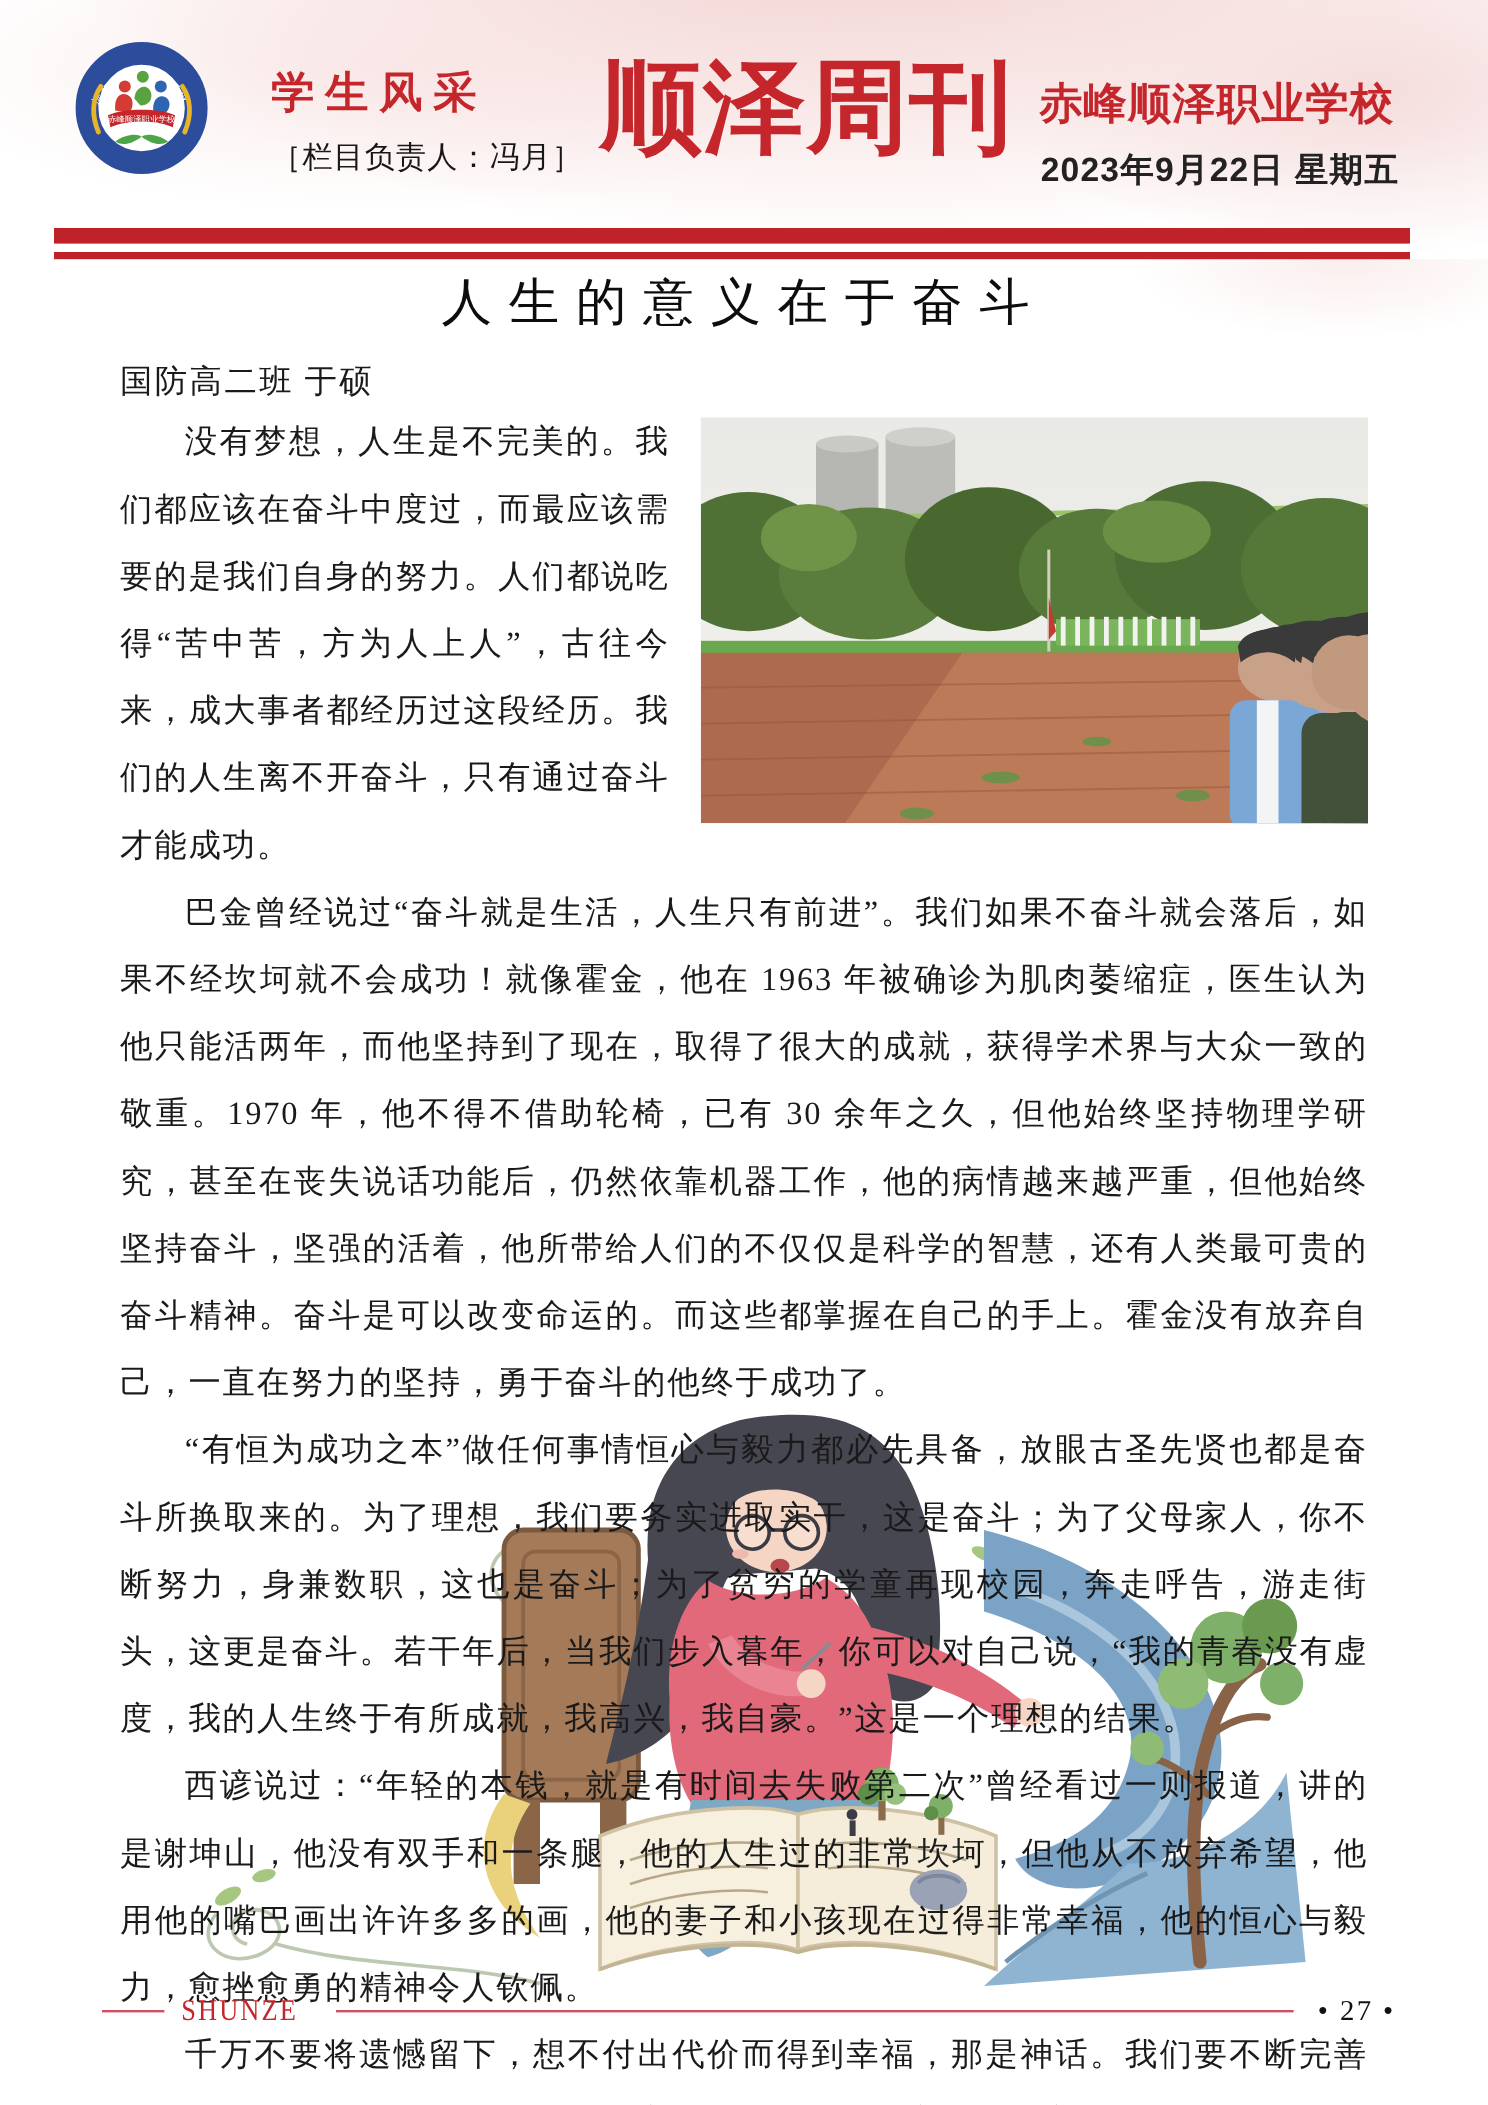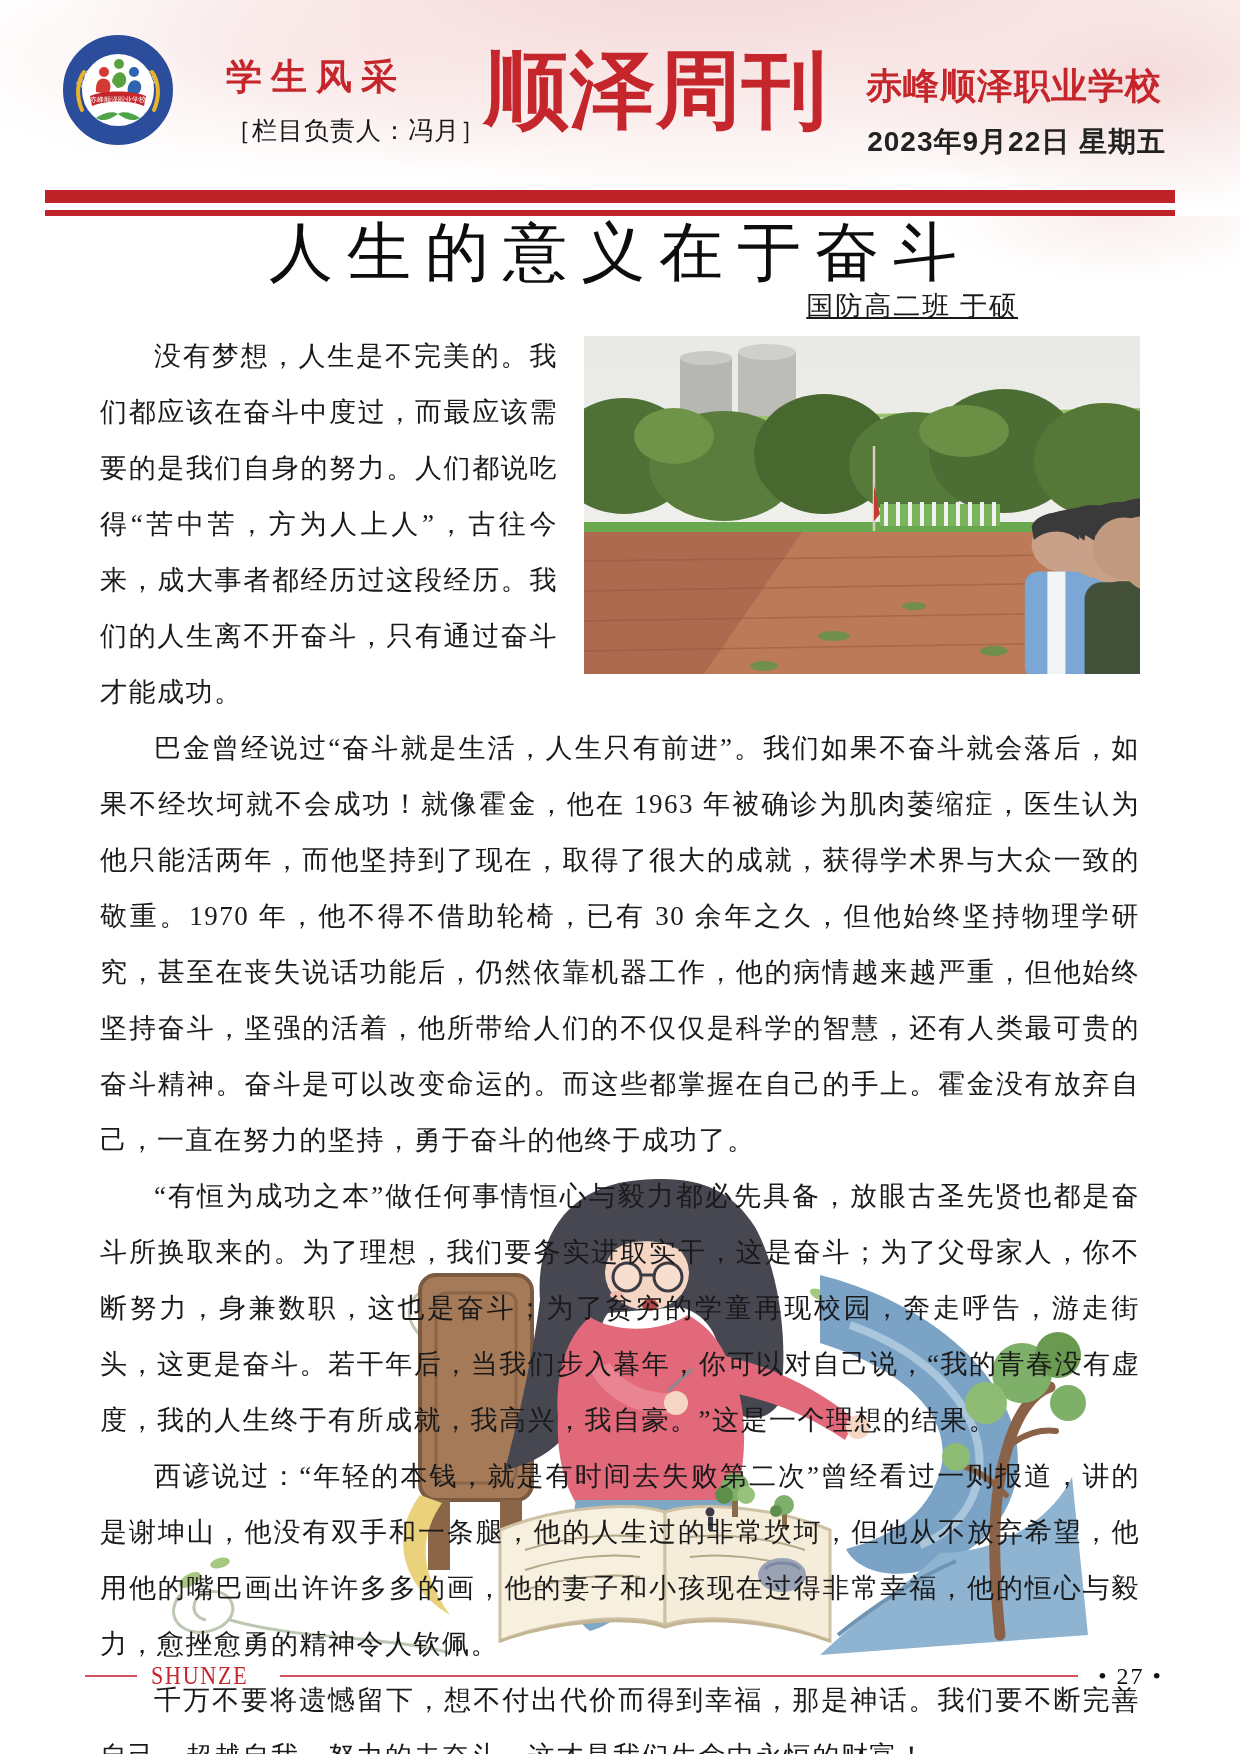--- a/index.html
+++ b/index.html
@@ -12,33 +12,33 @@
       radial-gradient(70% 160% at 58% -30%, rgba(240,206,205,.95) 0%, rgba(247,226,225,.75) 45%, rgba(255,255,255,0) 78%),
       radial-gradient(34% 90% at 92% 34%, rgba(242,211,211,.85), rgba(255,255,255,0) 72%),
       radial-gradient(46% 80% at 26% 26%, rgba(249,233,232,.9), rgba(255,255,255,0) 70%),
       #ffffff;}
   .header-wash-tail{position:absolute;left:840px;top:216px;width:400px;height:110px;
       background:radial-gradient(60% 80% at 70% 0%, rgba(246,223,222,.55), rgba(255,255,255,0) 75%);}
   .logo{position:absolute;left:62px;top:34px;width:112px;height:112px;}
   .column-block{position:absolute;left:226px;top:48px;width:270px;}
   .column-title{font-size:36px;font-weight:700;color:#c5262c;letter-spacing:9px;line-height:58px;}
   .column-manager{font-size:25px;color:#171717;letter-spacing:1px;margin-top:8px;white-space:nowrap;}
-  .masthead{position:absolute;left:484px;top:36px;width:360px;font-family:"Liberation Sans","DejaVu Sans",sans-serif;
+  .masthead{position:absolute;left:500px;top:36px;width:360px;font-family:"Liberation Sans","DejaVu Sans",sans-serif;
             font-size:85px;font-weight:900;color:#c5262c;letter-spacing:1px;line-height:108px;white-space:nowrap;}
   .school-block{position:absolute;left:866px;top:62px;width:300px;}
   .school-name{font-size:36px;font-weight:700;color:#c5262c;letter-spacing:1px;white-space:nowrap;}
   .issue-date{font-family:"Liberation Sans","DejaVu Sans",sans-serif;font-size:28px;font-weight:700;
               color:#222;margin-top:12px;letter-spacing:1px;white-space:nowrap;text-align:right;}
   .rule-thick{position:absolute;left:45px;top:190px;width:1130px;height:13px;background:#bf2329;}
   .rule-thin{position:absolute;left:45px;top:210px;width:1130px;height:6px;background:#bf2329;}
 
   
   .article{position:absolute;left:100px;top:222px;width:1040px;z-index:2;}
-  .article-title{font-size:64px;font-weight:400;color:#0d0d0d;text-align:center;letter-spacing:14px;line-height:62px;margin:0;}
-  .byline{font-size:27px;text-align:right;padding-right:122px;margin-top:4px;margin-bottom:4px;letter-spacing:2px;text-decoration:underline;}
+  .article-title{font-size:42px;font-weight:400;color:#0d0d0d;text-align:center;letter-spacing:14px;line-height:62px;margin:0;}
+  .byline{font-size:27px;padding-right:122px;margin-top:16px;margin-bottom:4px;letter-spacing:2px;}
   .body-text{position:relative;}
   .body-text p{margin:0;font-size:27px;line-height:56px;text-align:justify;text-indent:2em;letter-spacing:1.5px;}
   .photo{float:right;width:556px;height:338px;margin:8px 0 14px 26px;background:#dfe3de;overflow:hidden;}
   .photo svg{display:block;width:100%;height:100%;}
 
   
   .illustration{position:absolute;left:120px;top:1165px;width:990px;height:500px;z-index:1;}
   .illustration svg{display:block;width:100%;height:100%;}
 
   

